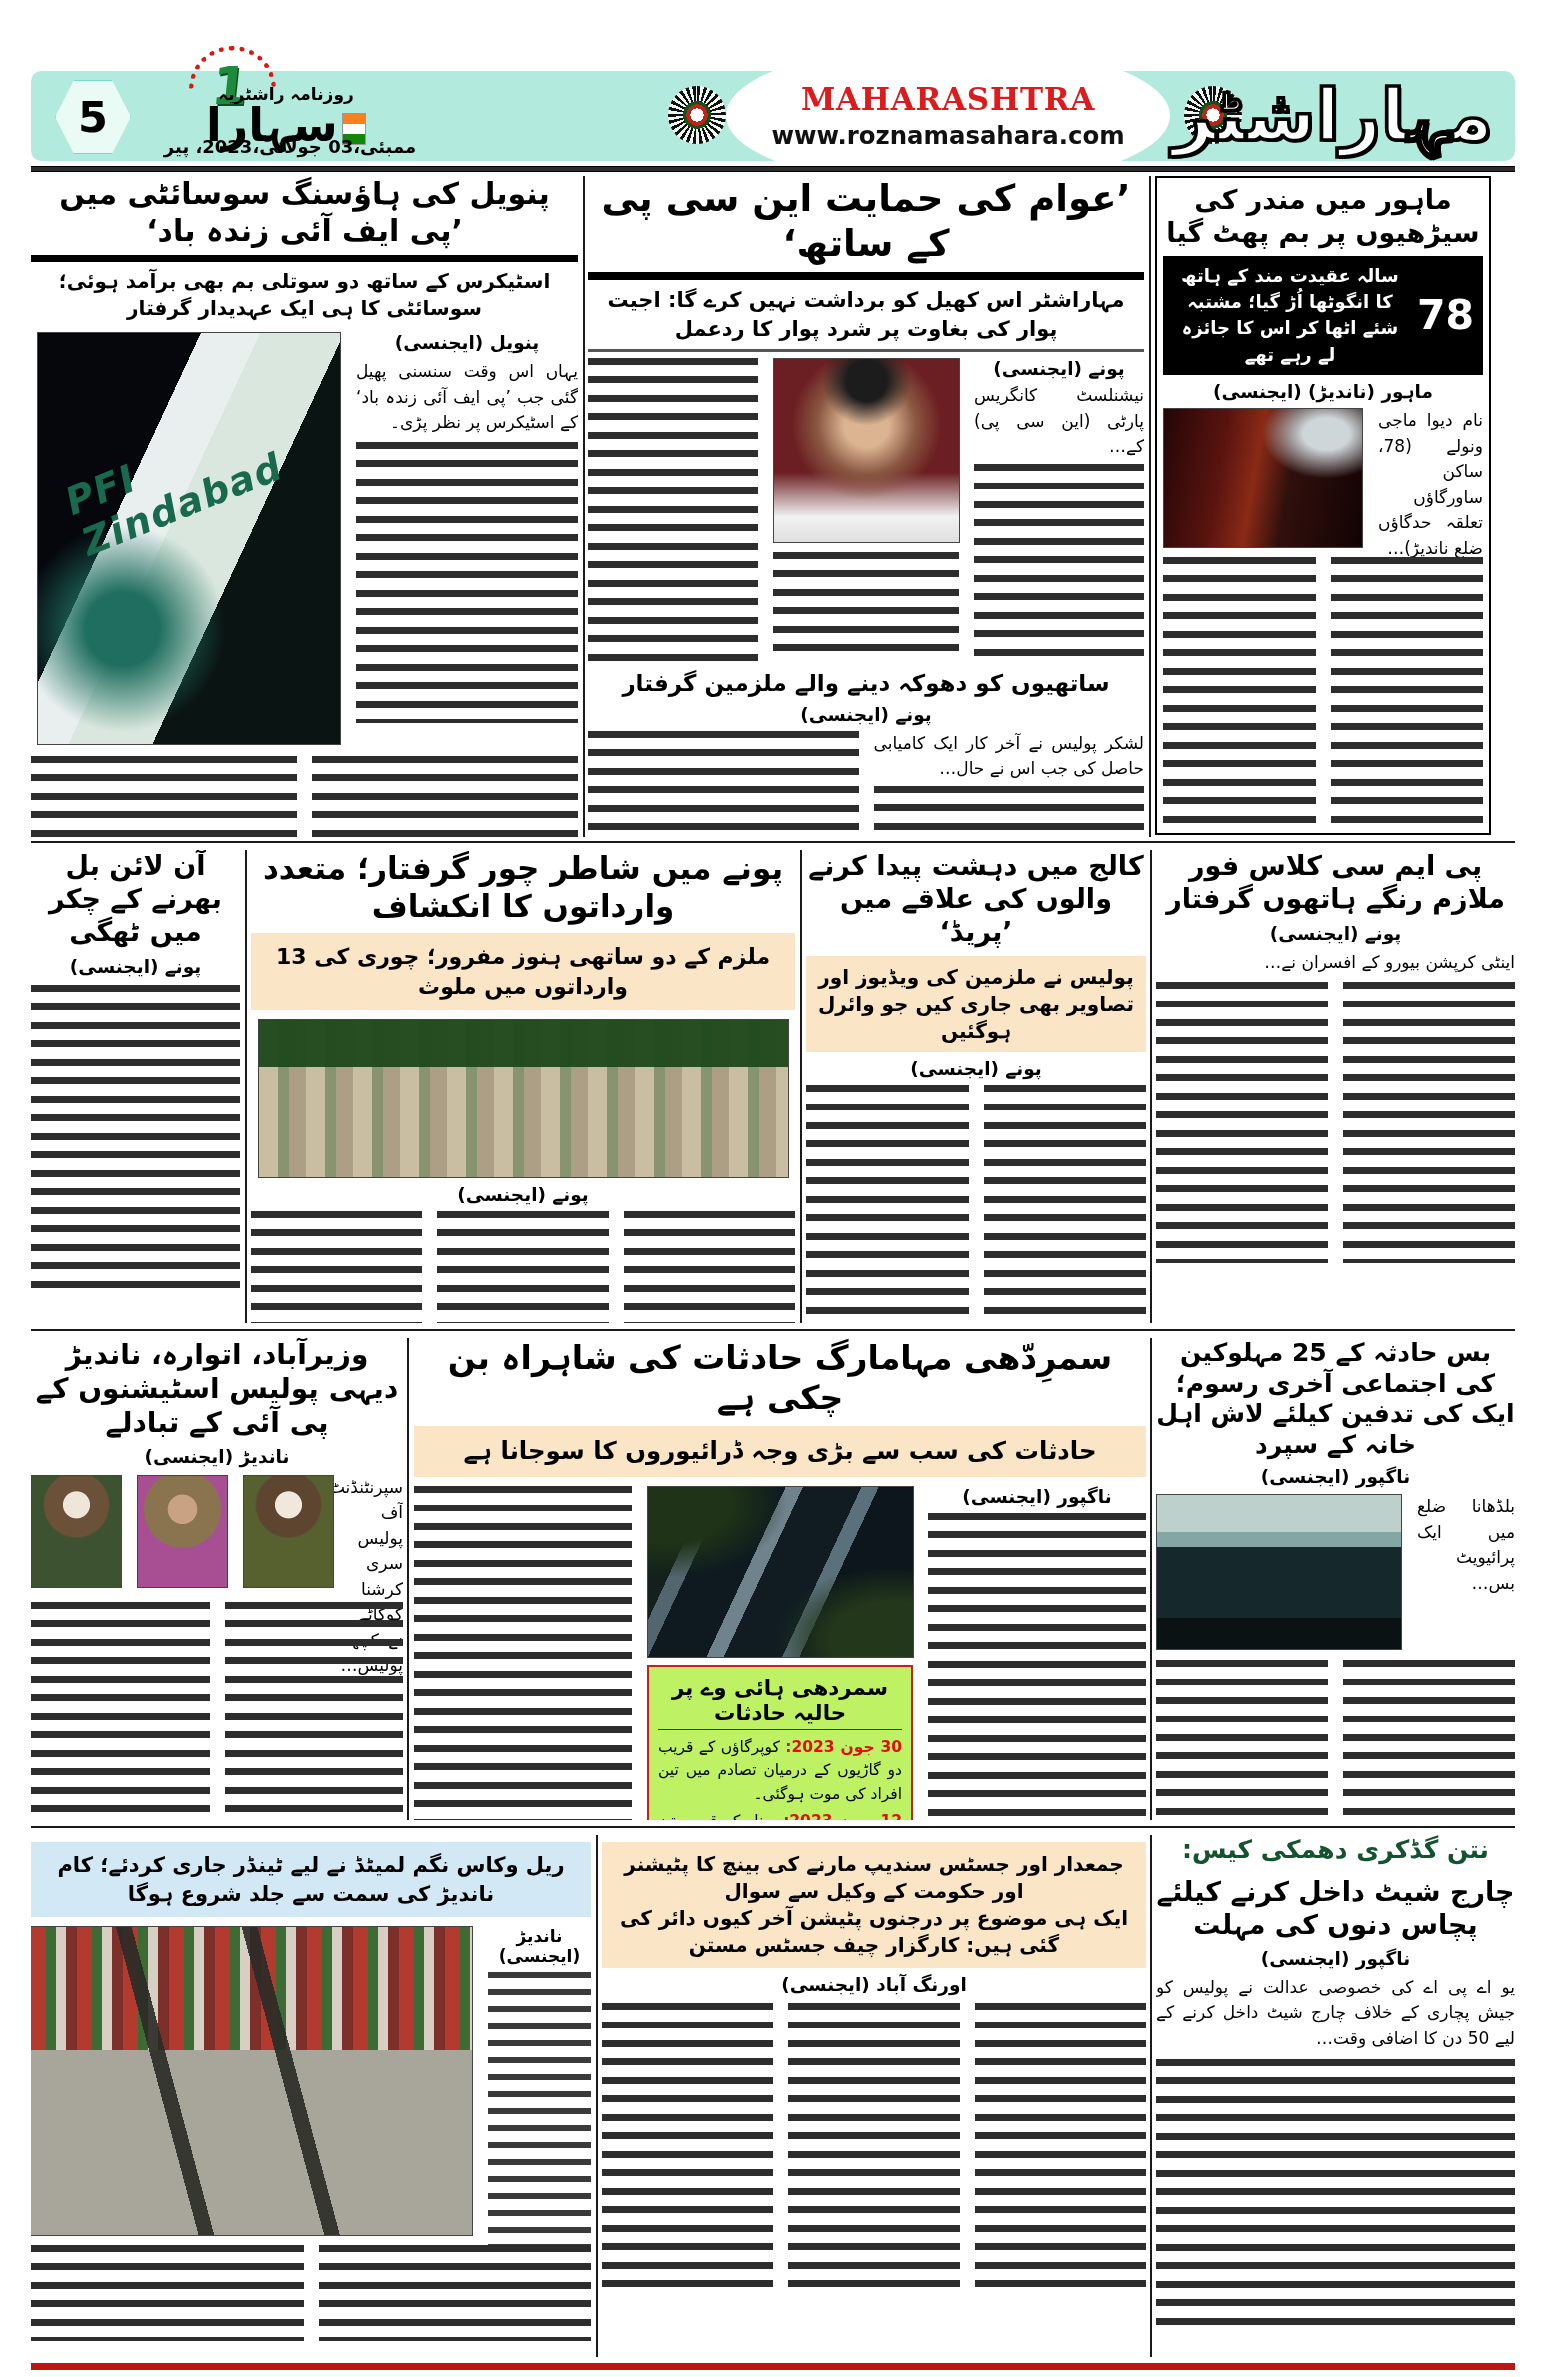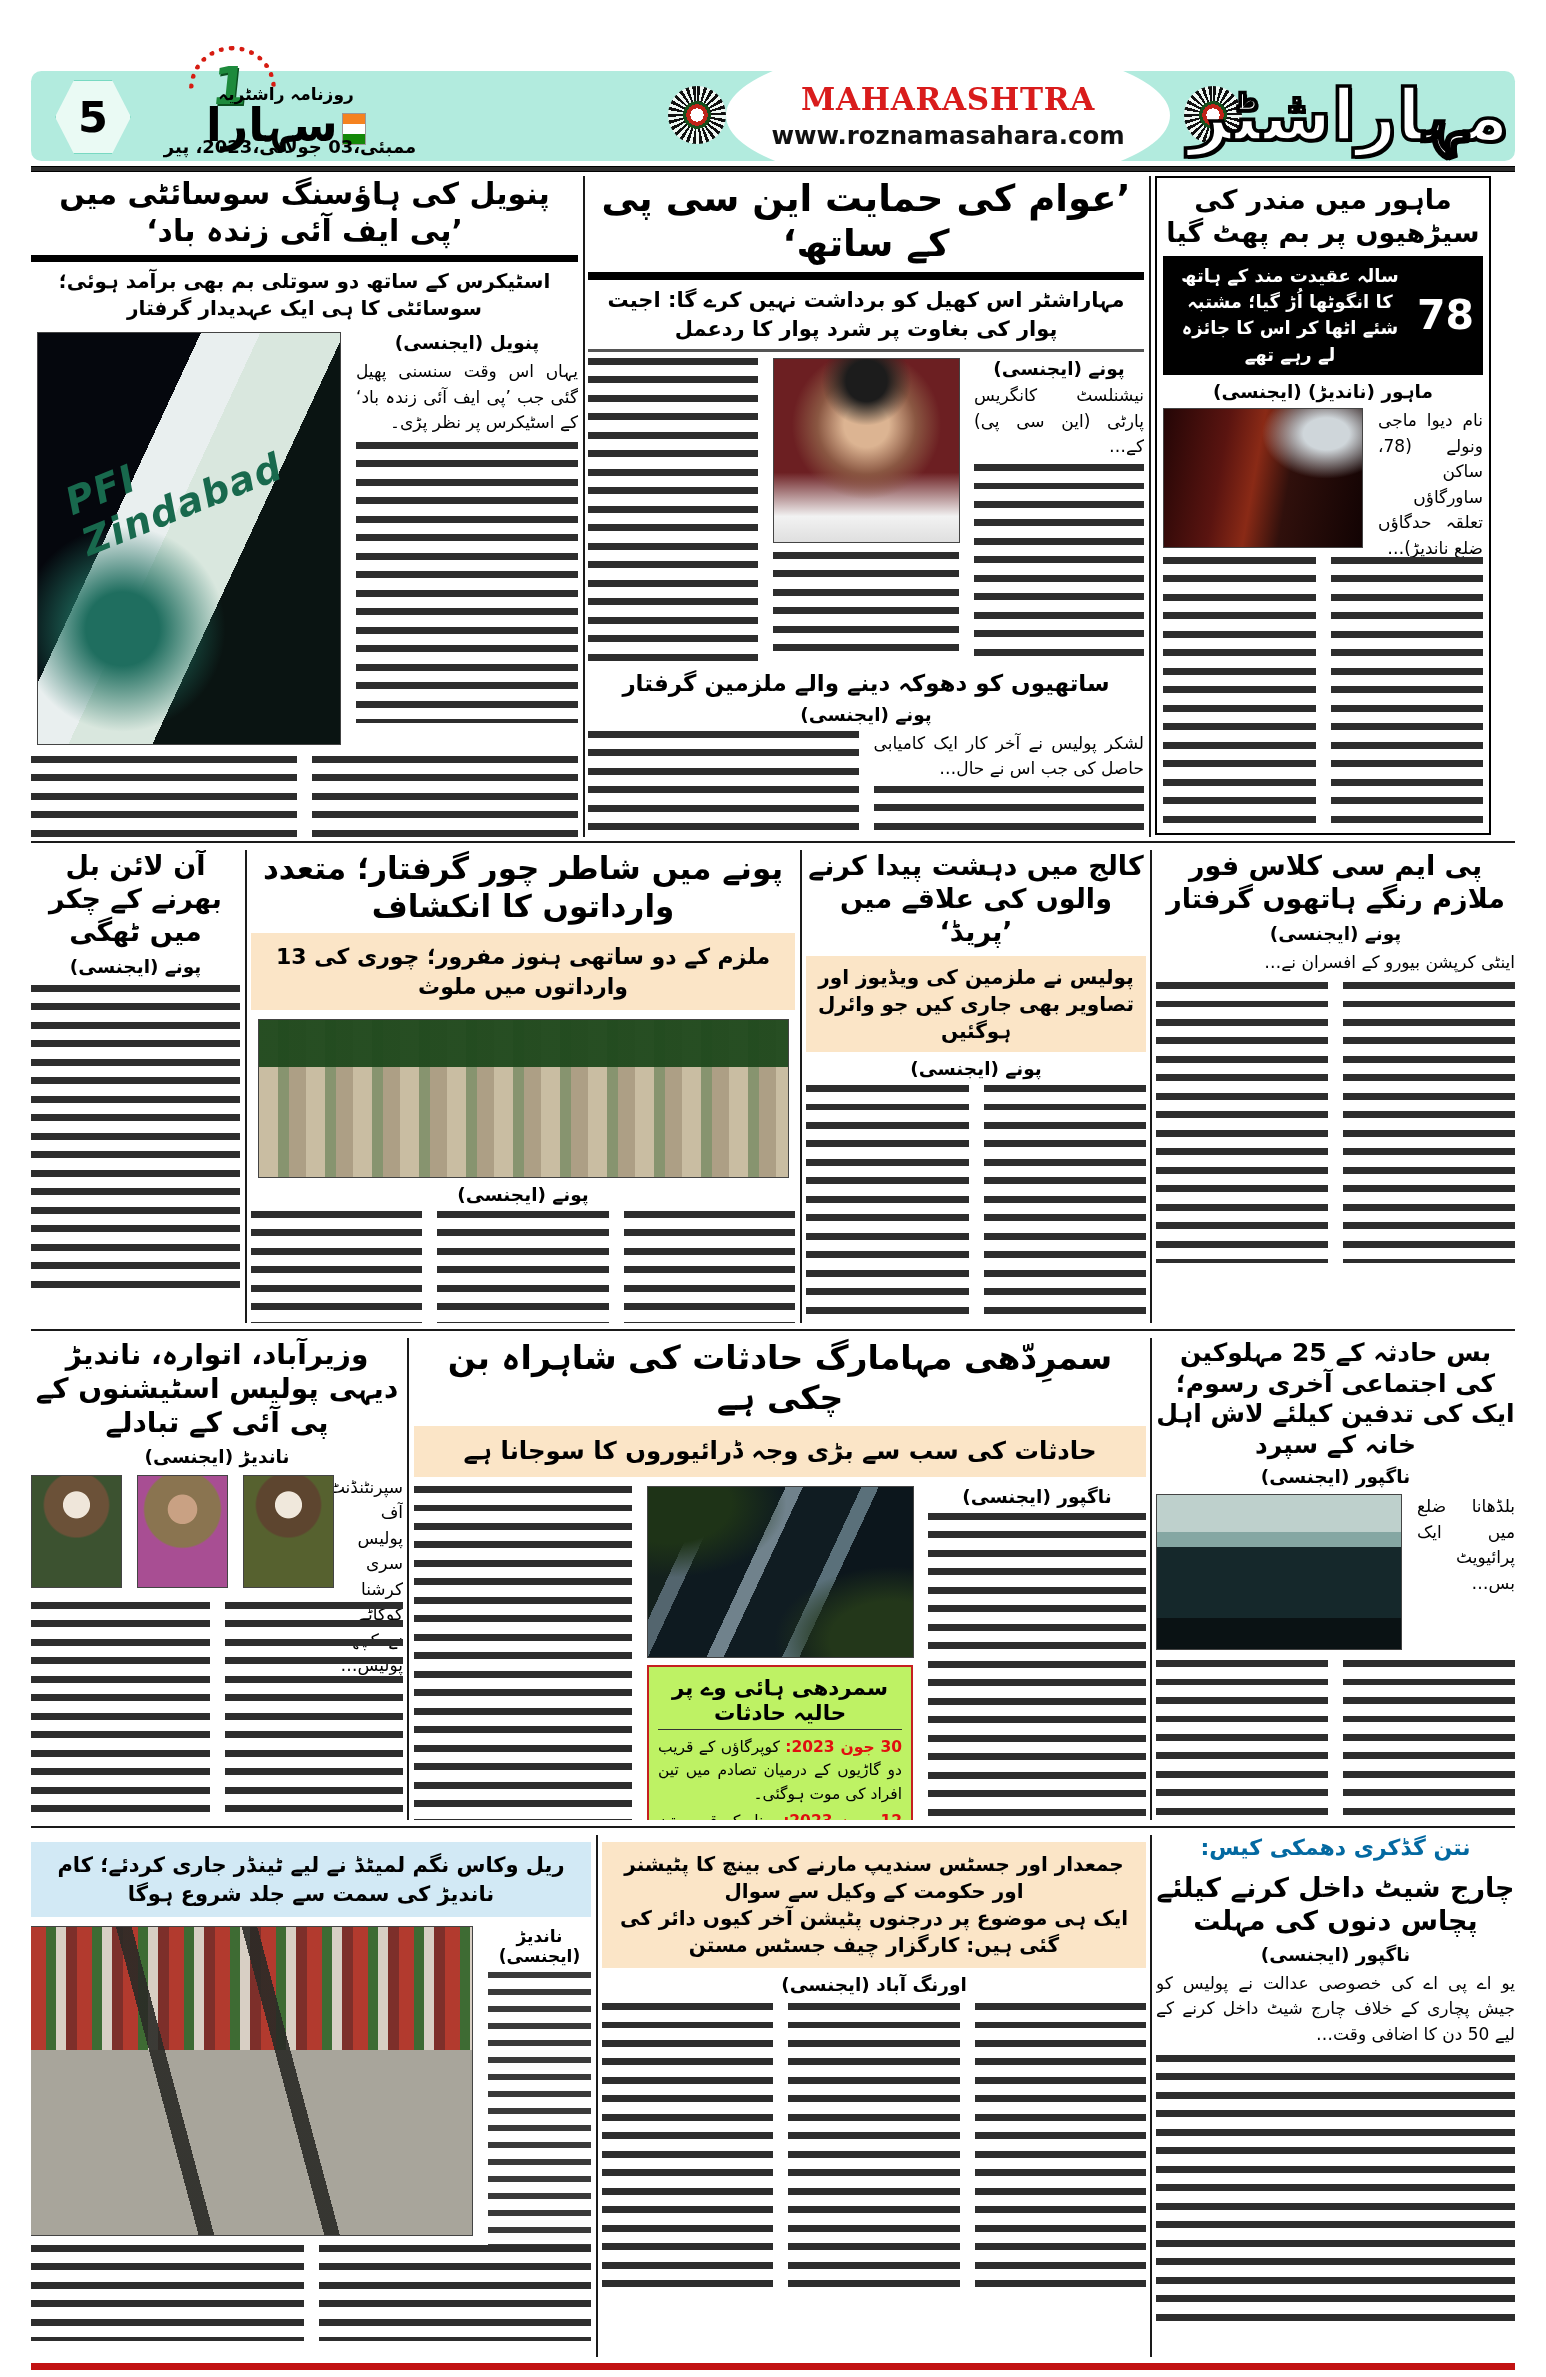--- a/index.html
+++ b/index.html
@@ -36,28 +36,28 @@
   .flagchip{display:inline-block;width:22px;height:30px;vertical-align:middle;margin-left:4.4px;
             background:linear-gradient(180deg,#f5821f 0 33%,#ffffff 33% 66%,#138808 66% 100%);border:0.7px solid #999;}
   .dateband{position:absolute;left:111px;top:65px;width:296px;text-align:center;font-weight:bold;font-size:18px;direction:rtl;}
   .rosette{position:absolute;width:58px;height:58px;border-radius:50%;
            background:radial-gradient(circle,#ffffff 0 16%,#c02318 16% 26%,#17501d 26% 34%,rgba(0,0,0,0) 34%),
                       repeating-conic-gradient(#101010 0deg 7deg,#eef6f2 7deg 14deg);}
   .oval{position:absolute;left:695px;top:-28px;width:444px;height:145px;background:#fff;border-radius:50%;
         display:flex;flex-direction:column;align-items:center;justify-content:center;gap:4.4px;}
   .oval .mh{color:#d91c1c;font-weight:bold;font-size:31px;font-family:"DejaVu Serif",serif;letter-spacing:0.7px;}
   .oval .url{font-size:24.4px;font-weight:bold;color:#111;}
-  .masthead-ur{position:absolute;right:6px;top:3px;font-size:71px;font-weight:bold;direction:rtl;
+  .masthead-ur{position:absolute;right:22px;top:3px;font-size:71px;font-weight:bold;direction:rtl;
                color:#fff;-webkit-text-stroke:3.7px #000;text-shadow:2.2px 2.2px 0 #000;}
   .dblrule{position:absolute;left:31px;top:166px;width:1484px;height:4.4px;background:#2c2c2c;border-top:0.7px solid #000;border-bottom:0.7px solid #000;}
   
   .blackbar{background:#000;color:#fff;display:flex;flex-direction:row-reverse;align-items:center;gap:9px;padding:7.4px 9px;}
   .blackbar .num{font-size:41px;font-weight:bold;line-height:1;}
   .blackbar .txt{font-size:18px;font-weight:bold;direction:rtl;text-align:center;line-height:1.45;flex:1;}
-  .kicker{color:#0369a1;font-weight:bold;font-size:22px;direction:rtl;text-align:center;}
+  .kicker{color:#14532d;font-weight:bold;font-size:25px;direction:rtl;text-align:center;}
   
   .accbox{border:2.2px solid #c52020;background:#bef264;padding:7.4px 9px;}
   .accbox .title{font-weight:bold;font-size:21.4px;text-align:center;direction:rtl;border-bottom:1.5px solid #333;padding-bottom:4.4px;margin-bottom:6px;}
   .accrow{direction:rtl;text-align:justify;font-size:15.5px;line-height:1.5;margin-bottom:4.4px;}
   .accrow .d{color:#e01010;font-weight:bold;}
   
   .photo-pfi{background:
      radial-gradient(circle at 28% 72%,#1f6e5f 0 10%,rgba(0,0,0,0) 28%),
      linear-gradient(115deg,#05070d 0 33%,#e9efef 33% 45%,#d9e7de 45% 62%,#0a1412 62% 100%);}
   .photo-pfi .scrawl{position:absolute;left:10%;top:26%;transform:rotate(-22deg);

